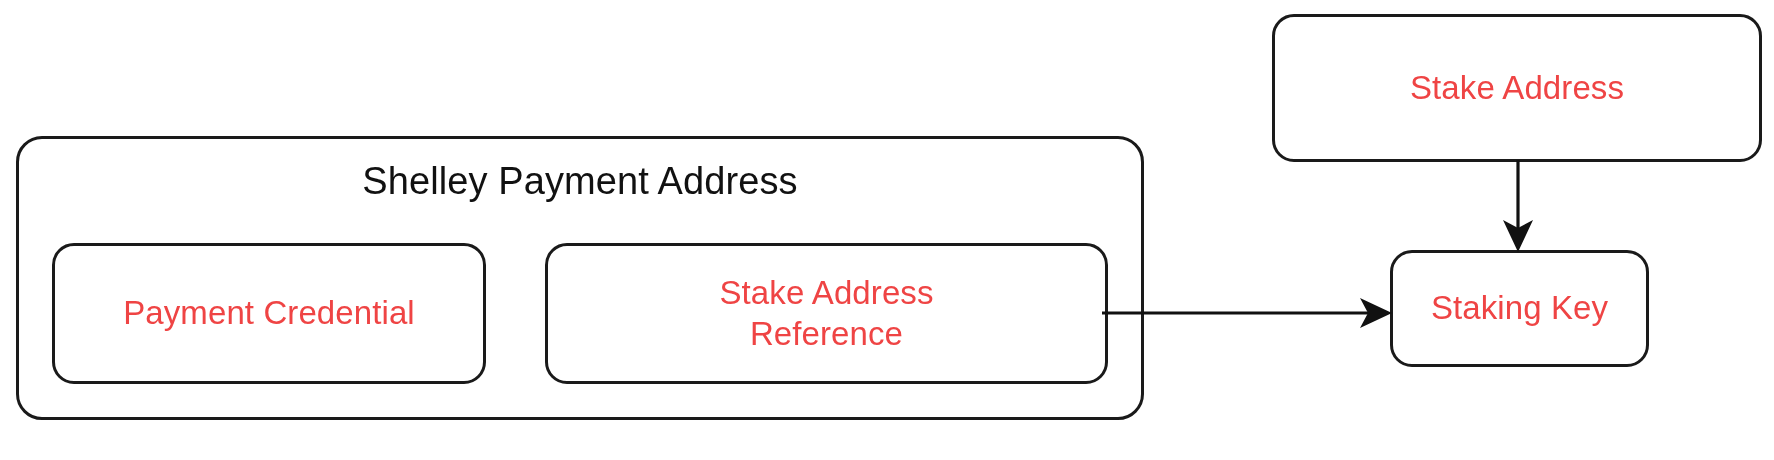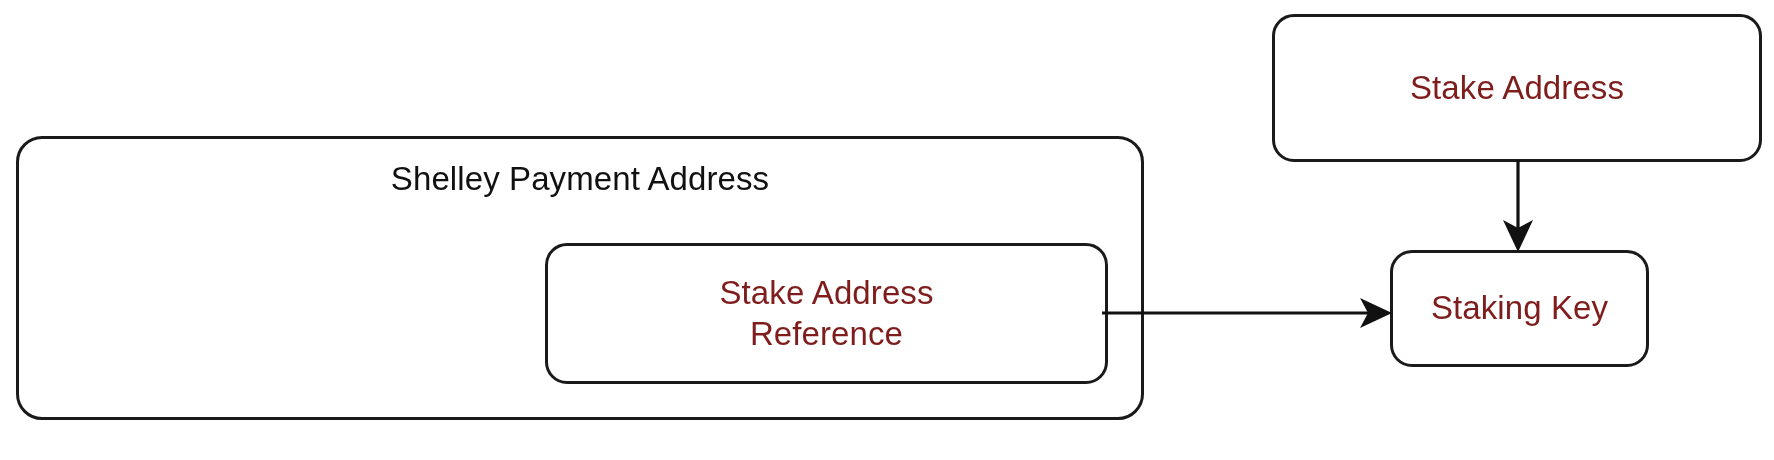--- a/index.html
+++ b/index.html
@@ -22,21 +22,21 @@
     box-sizing: border-box;
     background: #ffffff;
     border: 3px solid #1a1a1a;
     border-radius: 22px;
     display: flex;
     align-items: center;
     justify-content: center;
     text-align: center;
   }
   .node-label {
-    color: #7f1d1d;
+    color: #ef4444;
     font-family: "Liberation Sans", sans-serif;
     font-size: 33px;
     line-height: 1.22;
     letter-spacing: 0.1px;
     white-space: pre-line;
   }
   
   #container-shelley {
     left: 16px;
     top: 136px;
@@ -45,21 +45,21 @@
     border-radius: 26px;
     display: block;
   }
   #container-title {
     position: absolute;
     left: 0;
     right: 0;
     top: 20px;
     text-align: center;
     color: #111111;
-    font-size: 33px;
+    font-size: 38px;
     line-height: 1.2;
   }
   
   #node-payment-credential {
     left: 52px;
     top: 243px;
     width: 434px;
     height: 141px;
   }
   #node-stake-address-reference {
@@ -110,20 +110,23 @@
 </style>
 </head>
 <body>
 
 <div id="canvas">
 
   <div class="node" id="container-shelley">
     <div id="container-title" class="node-label">Shelley Payment Address</div>
   </div>
 
+  <div class="node" id="node-payment-credential">
+    <span class="node-label">Payment Credential</span>
+  </div>
 
   <div class="node" id="node-stake-address-reference">
     <span class="node-label">Stake Address
 Reference</span>
   </div>
 
   <div class="node" id="node-stake-address">
     <span class="node-label">Stake Address</span>
   </div>
 

